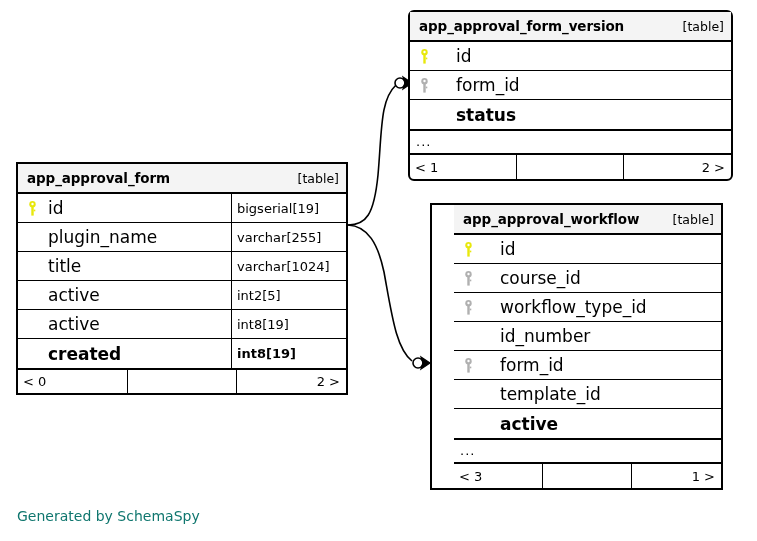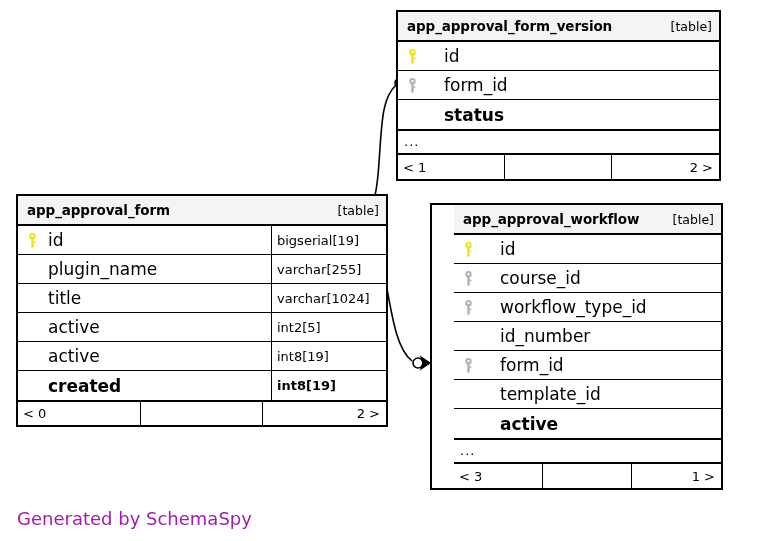--- a/index.html
+++ b/index.html
@@ -163,42 +163,42 @@
     display: block;
     width: 9px;
     height: 15px;
   }
 
   
   #caption {
     position: absolute;
     left: 17px;
     top: 508px;
-    font-size: 18px;
-    color: #a21caf;
+    font-size: 14px;
+    color: #0f766e;
     white-space: nowrap;
   }
 </style>
 </head>
 <body>
 
 <div id="canvas">
 
   <svg id="connectors" viewBox="0 0 757 541">
 
     <path d="M 348 225 C 366 225, 374 215, 378 175 C 382 130, 380 100, 396 85" fill="none" stroke="#000000" stroke-width="1.6"></path>
     <circle cx="400" cy="83" r="5" fill="#ffffff" stroke="#000000" stroke-width="1.6"></circle>
     <path d="M 412 83 L 403 77 L 405 83 L 403 89 Z" fill="#000000" stroke="#000000" stroke-width="1.2"></path>
 
     <path d="M 348 225 C 368 226, 378 244, 384 272 C 392 316, 396 348, 412 361" fill="none" stroke="#000000" stroke-width="1.6"></path>
     <circle cx="418" cy="363" r="5" fill="#ffffff" stroke="#000000" stroke-width="1.6"></circle>
     <path d="M 430 363 L 421 357 L 423 363 L 421 369 Z" fill="#000000" stroke="#000000" stroke-width="1.2"></path>
   </svg>
 
-  <div class="db-table" id="tbl-app_approval_form" style="left:16px; top:194px; width:372px;">
+  <div class="db-table" id="tbl-app_approval_form" style="left:16px; top:162px; width:332px;">
 
     <div class="tbl-header">
       <span class="tbl-name">app_approval_form</span>
       <span class="tbl-kind">[table]</span>
     </div>
 
     <div class="tbl-rows">
 
       <div class="col-row">
         <div class="col-left has-split">
@@ -257,21 +257,21 @@
 
     </div>
 
     <div class="tbl-footer">
       <div class="foot-cell foot-left">&lt; 0</div>
       <div class="foot-cell foot-mid"></div>
       <div class="foot-cell foot-right">2 &gt;</div>
     </div>
   </div>
 
-  <div class="db-table" id="tbl-app_approval_form_version" style="left:396px; top:10px; width:325px;">
+  <div class="db-table" id="tbl-app_approval_form_version" style="left:408px; top:10px; width:325px;border-radius:6px;">
 
     <div class="tbl-header">
       <span class="tbl-name">app_approval_form_version</span>
       <span class="tbl-kind">[table]</span>
     </div>
 
     <div class="tbl-rows">
 
       <div class="col-row">
         <div class="col-left">

